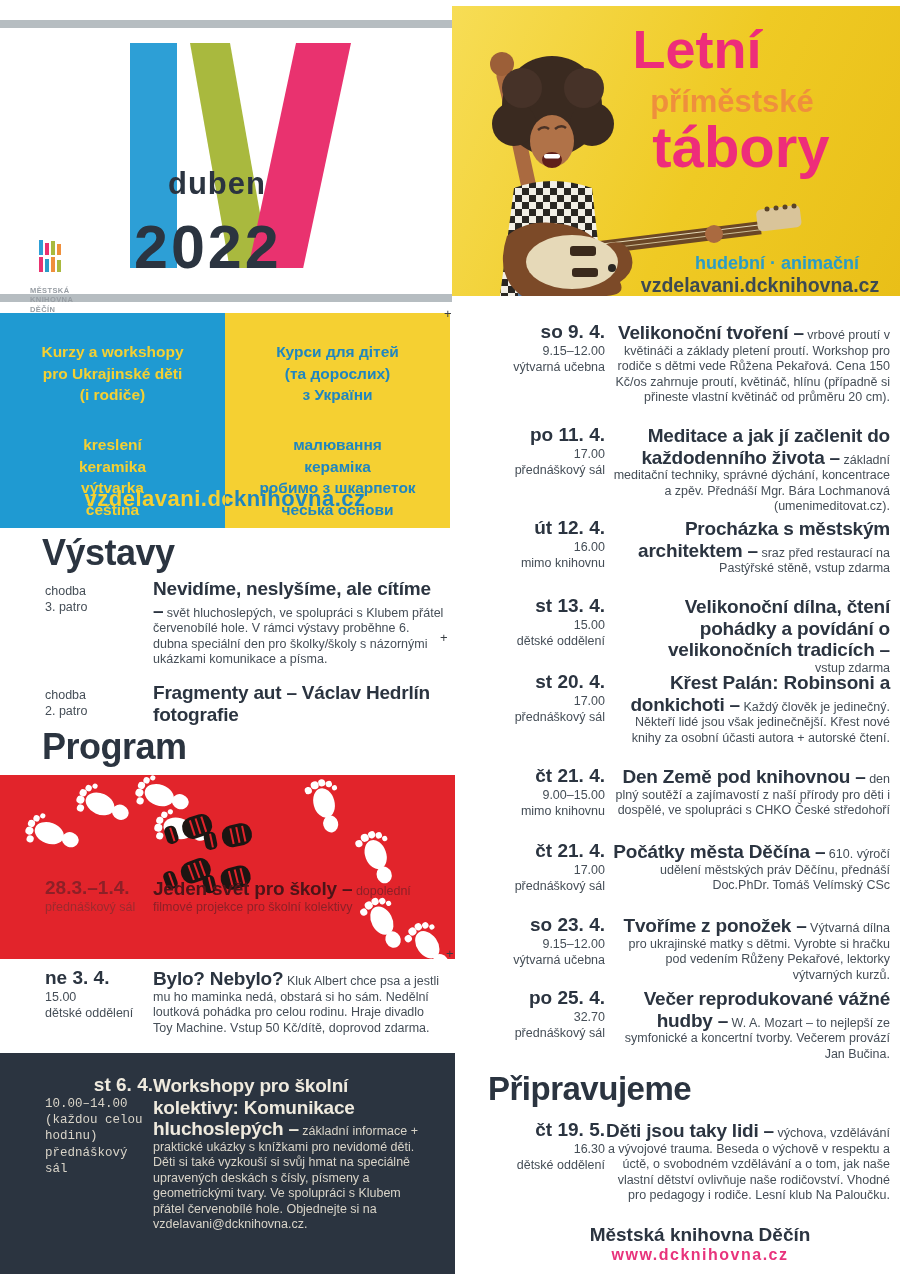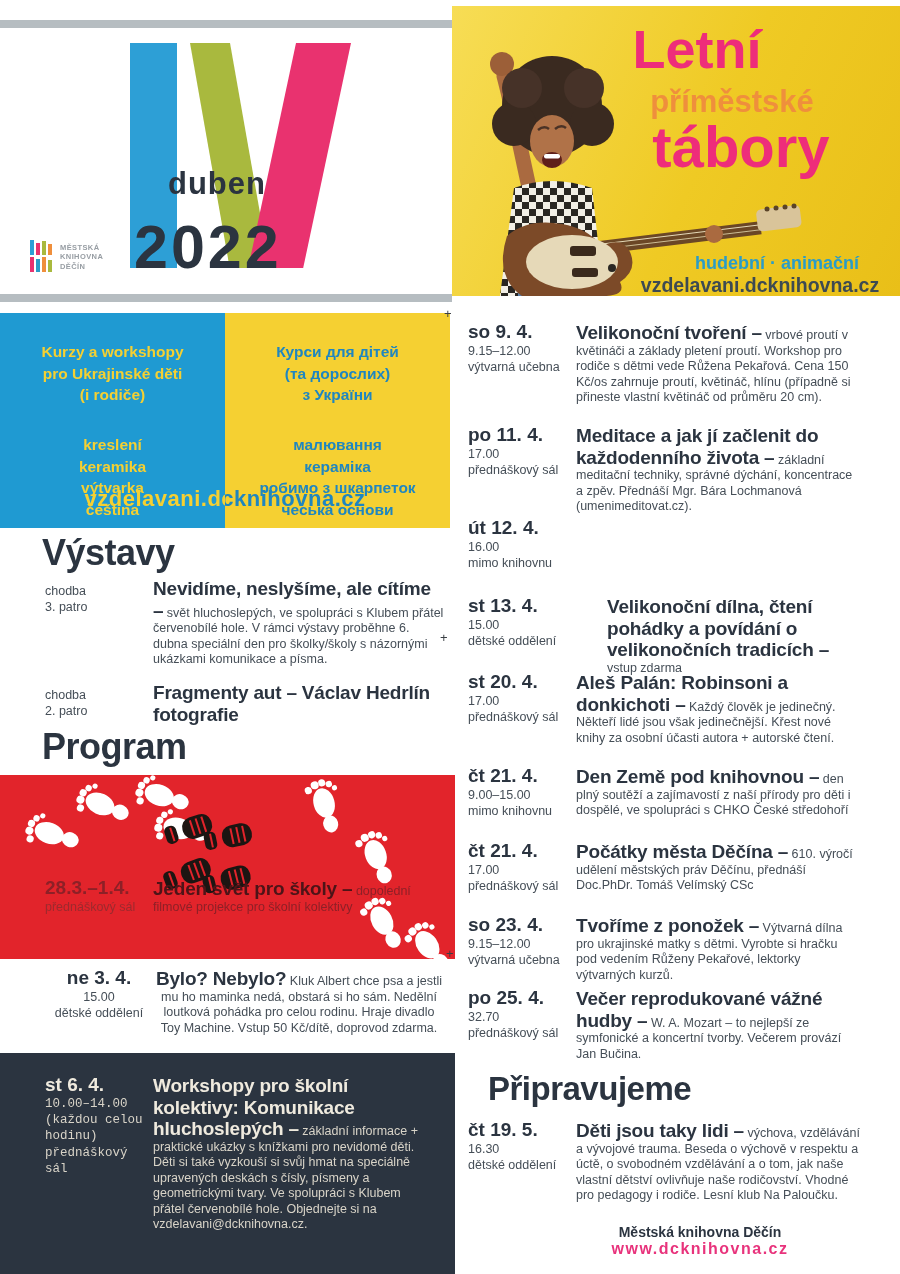--- a/index.html
+++ b/index.html
@@ -11,21 +11,21 @@
   .graybar{position:absolute;left:0;width:452px;height:8px;background:#b6bdc1;}
   .iv-blue{position:absolute;left:130px;top:43px;width:47px;height:225px;background:#2d9fd6;z-index:1;}
   .iv-green{position:absolute;left:190px;top:43px;width:40px;height:225px;background:#a9b93e;
             transform:skewX(10deg);transform-origin:top left;z-index:1;}
   .iv-pink{position:absolute;left:296px;top:43px;width:55px;height:225px;background:#e9326f;
            transform:skewX(-12deg);transform-origin:top left;z-index:2;}
   .month{position:absolute;left:168px;top:166px;font-size:31px;font-weight:700;color:#2b3440;
          letter-spacing:1px;z-index:3;}
   .year{position:absolute;left:134px;top:212px;font-size:61px;font-weight:700;color:#2b3440;
         letter-spacing:3px;z-index:3;}
-  .logo{position:absolute;left:30px;top:240px;display:flex;align-items:center;gap:4px;z-index:3;}
+  .logo{position:absolute;left:30px;top:240px;display:flex;align-items:center;gap:12px;z-index:3;flex-direction:column;}
   .logo-icon{width:26px;height:34px;display:flex;flex-direction:column;gap:2px;}
   .logo-row{display:flex;gap:2px;height:15px;align-items:flex-end;}
   .logo-row i{display:block;width:4px;height:100%;}
   .logo-txt{font-size:7.5px;font-weight:700;color:#979da3;line-height:1.25;letter-spacing:.4px;}
 
   
   .banner{position:absolute;left:452px;top:6px;width:448px;height:290px;
           background:linear-gradient(115deg,#f7dd55 0%,#efca24 55%,#e9bf18 100%);overflow:hidden;}
   .banner .t{position:absolute;width:300px;text-align:center;font-weight:700;line-height:1;}
   .bt1{top:16px;left:95px;font-size:54px;color:#ee2d7a;}
@@ -59,30 +59,30 @@
   .redbox{position:absolute;left:0;top:775px;width:455px;height:184px;background:#e2242b;overflow:hidden;}
   .red-evt{position:absolute;left:45px;top:103px;width:395px;}
   .red-evt .edate{color:#8d2027;}
   .red-evt .emeta{color:#9c2a2e;}
   .red-evt .etitle{color:#4d1418;}
   .red-evt .ebody{color:#8d2027;}
 
   
   .darkbox{position:absolute;left:0;top:1053px;width:455px;height:221px;background:#2b3440;
            box-sizing:border-box;padding:22px 25px 0 45px;}
-  .darkbox .edate{color:#efeade;}
+  .darkbox .edate{color:#efeade;text-align:right;}
   .darkbox .emeta{color:#d9d4c8;font-family:Liberation Mono, monospace;}
   .darkbox .etitle{color:#efeade;}
   .darkbox .ebody{color:#d9d4c8;}
 
   
-  .revt{position:absolute;left:468px;width:393px;}
+  .revt{position:absolute;left:497px;width:393px;text-align:right;}
   .h2p{position:absolute;left:488px;font-size:33px;font-weight:700;color:#2b3440;letter-spacing:-.5px;}
   .footer{position:absolute;left:540px;top:1224px;width:320px;text-align:center;}
-  .forg{font-size:14px;font-weight:700;color:#2b3440;}
+  .forg{font-size:19px;font-weight:700;color:#2b3440;}
   .furl{font-size:16px;font-weight:700;color:#e8337c;letter-spacing:1.5px;}
 
   .plus{position:absolute;font-size:13px;color:#3a3f44;z-index:5;}
 </style>
 </head>
 <body>
 
 <div id="page">
 
   <div>
@@ -262,21 +262,21 @@
         <div class="edate">28.3.–1.4.</div>
         <div class="emeta">přednáškový sál</div>
       </div>
       <div class="ebody">
         <span class="etitle">Jeden svět pro školy –</span>
         <span>dopolední filmové projekce pro školní kolektivy</span>
       </div>
     </div>
   </div>
 
-  <div class="levt evt" style="top:968px;text-align:center;">
+  <div class="levt evt" style="top:968px;">
     <div>
       <div class="edate">ne 3. 4.</div>
       <div class="emeta">15.00</div>
       <div class="emeta">dětské oddělení</div>
     </div>
     <div class="ebody">
       <span class="etitle">Bylo? Nebylo?</span>
       <span>Kluk Albert chce psa a jestli mu ho maminka nedá, obstará si ho sám. Nedělní loutková pohádka pro celou rodinu. Hraje divadlo Toy Machine. Vstup 50 Kč/dítě, doprovod zdarma.</span>
     </div>
   </div>
@@ -319,20 +319,24 @@
       <span>základní meditační techniky, správné dýchání, koncentrace a zpěv. Přednáší Mgr. Bára Lochmanová (umenimeditovat.cz).</span>
     </div>
   </div>
 
   <div class="revt evt" style="top:518px;">
     <div>
       <div class="edate">út 12. 4.</div>
       <div class="emeta">16.00</div>
       <div class="emeta">mimo knihovnu</div>
     </div>
+    <div class="ebody">
+      <span class="etitle">Procházka s městským architektem –</span>
+      <span>sraz před restaurací na Pastýřské stěně, vstup zdarma</span>
+    </div>
   </div>
 
   <div class="revt evt" style="top:596px;gap:31px;">
     <div>
       <div class="edate">st 13. 4.</div>
       <div class="emeta">15.00</div>
       <div class="emeta">dětské oddělení</div>
     </div>
     <div class="ebody">
       <span class="etitle">Velikonoční dílna, čtení pohádky a povídání o velikonočních tradicích –</span>
@@ -340,21 +344,21 @@
     </div>
   </div>
 
   <div class="revt evt" style="top:672px;">
     <div>
       <div class="edate">st 20. 4.</div>
       <div class="emeta">17.00</div>
       <div class="emeta">přednáškový sál</div>
     </div>
     <div class="ebody">
-      <span class="etitle">Aleš Palán: Robinsoni a donkichoti –</span>
+      <span class="etitle">Křest Palán: Robinsoni a donkichoti –</span>
       <span>Každý člověk je jedinečný. Někteří lidé jsou však jedinečnější. Křest nové knihy za osobní účasti autora + autorské čtení.</span>
     </div>
   </div>
 
   <div class="revt evt" style="top:766px;">
     <div>
       <div class="edate">čt 21. 4.</div>
       <div class="emeta">9.00–15.00</div>
       <div class="emeta">mimo knihovnu</div>
     </div>

